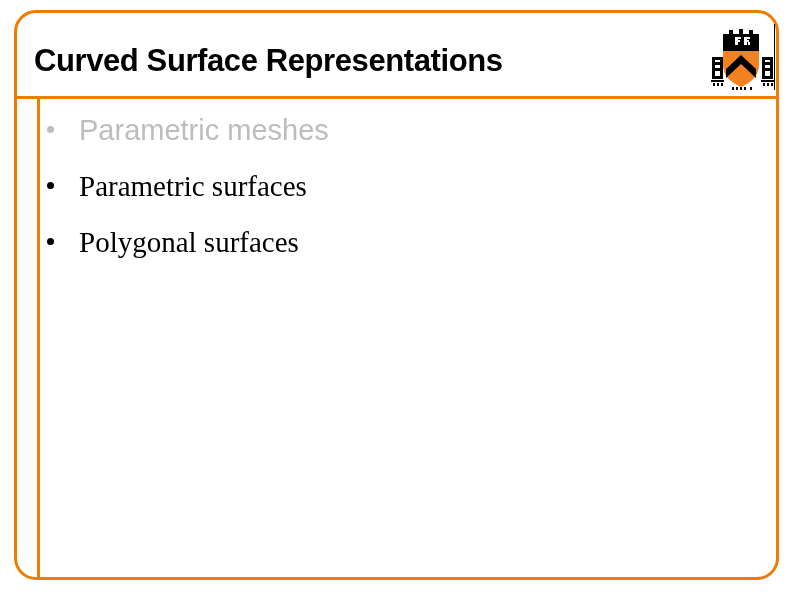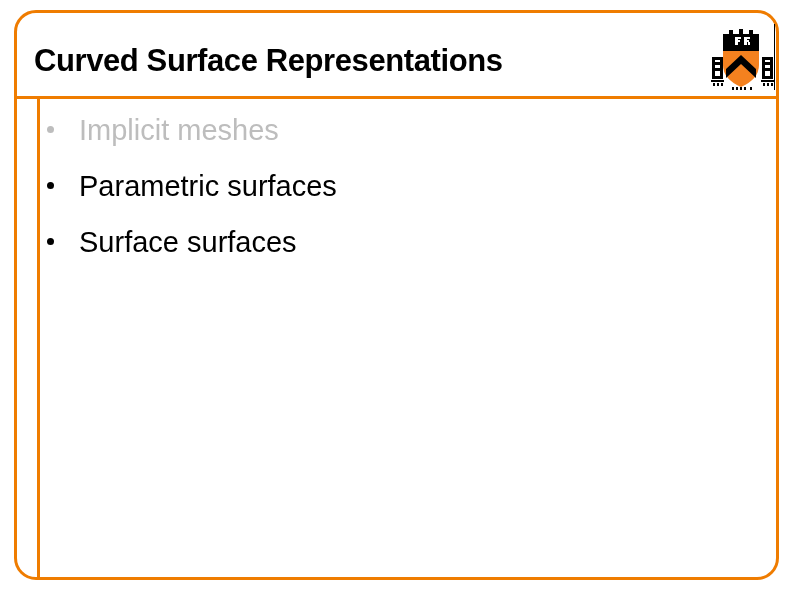--- a/index.html
+++ b/index.html
@@ -106,21 +106,21 @@
     position: absolute;
     left: 3px;
     top: 18px;
     width: 7px;
     height: 7px;
     border-radius: 50%;
     background: currentColor;
   }
   .bullet-item.dim { color: #bdbdbd; }
   .bullet-item.dim .bullet-dot { background: #bdbdbd; }
-  .bullet-item.active { color: #000000; }
+  .bullet-item.active { color: #000000; font-family: Liberation Serif, serif; }
   .bullet-item.active .bullet-dot { background: #000000; }
   .bullet-text { display: inline-block; vertical-align: top; }
 </style>
 </head>
 <body>
 
 <div id="slide">
 
   <div id="slide-frame"></div>
   <div id="title-divider"></div>
@@ -186,25 +186,25 @@
         <rect x="40" y="63" width="2" height="3"></rect>
       </g>
 
       <rect x="64" y="0" width="1" height="66" fill="#000000"></rect>
     </svg>
   </div>
 
   <ul id="bullet-list">
     <li class="bullet-item dim">
       <span class="bullet-dot"></span>
-      <span class="bullet-text">Implicit meshes</span>
+      <span class="bullet-text">Parametric meshes</span>
     </li>
     <li class="bullet-item active">
       <span class="bullet-dot"></span>
       <span class="bullet-text">Parametric surfaces</span>
     </li>
     <li class="bullet-item active">
       <span class="bullet-dot"></span>
-      <span class="bullet-text">Surface surfaces</span>
+      <span class="bullet-text">Polygonal surfaces</span>
     </li>
   </ul>
 
 </div>
 
 </body></html>

